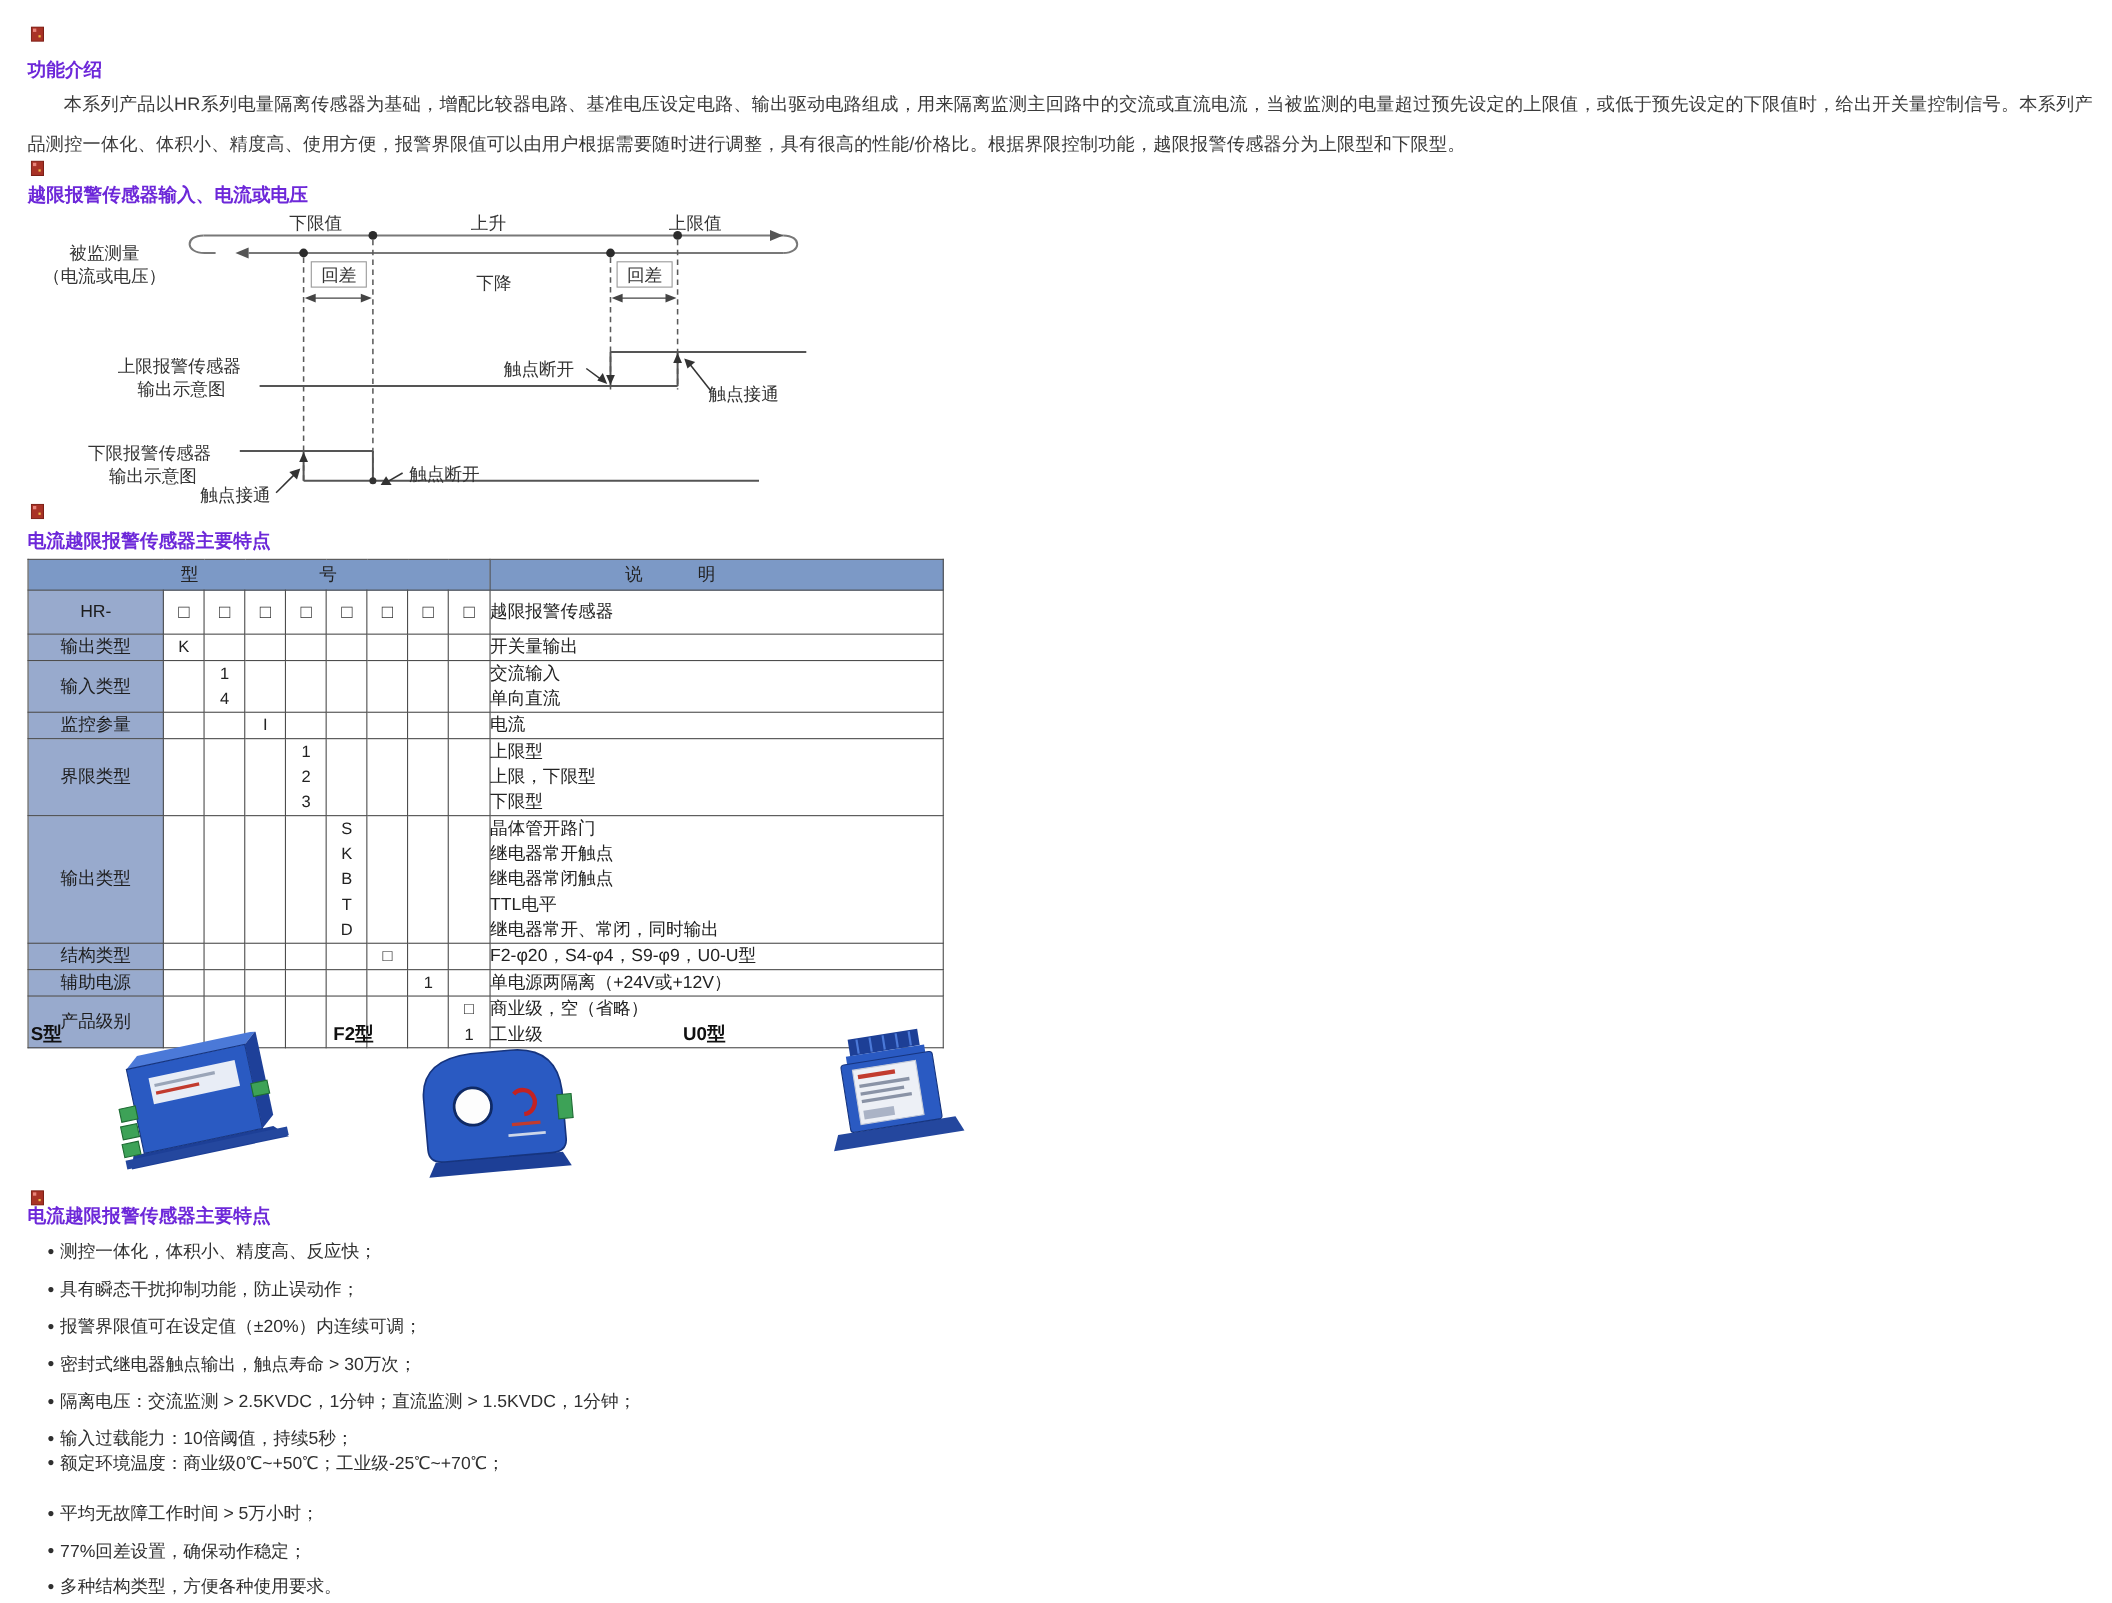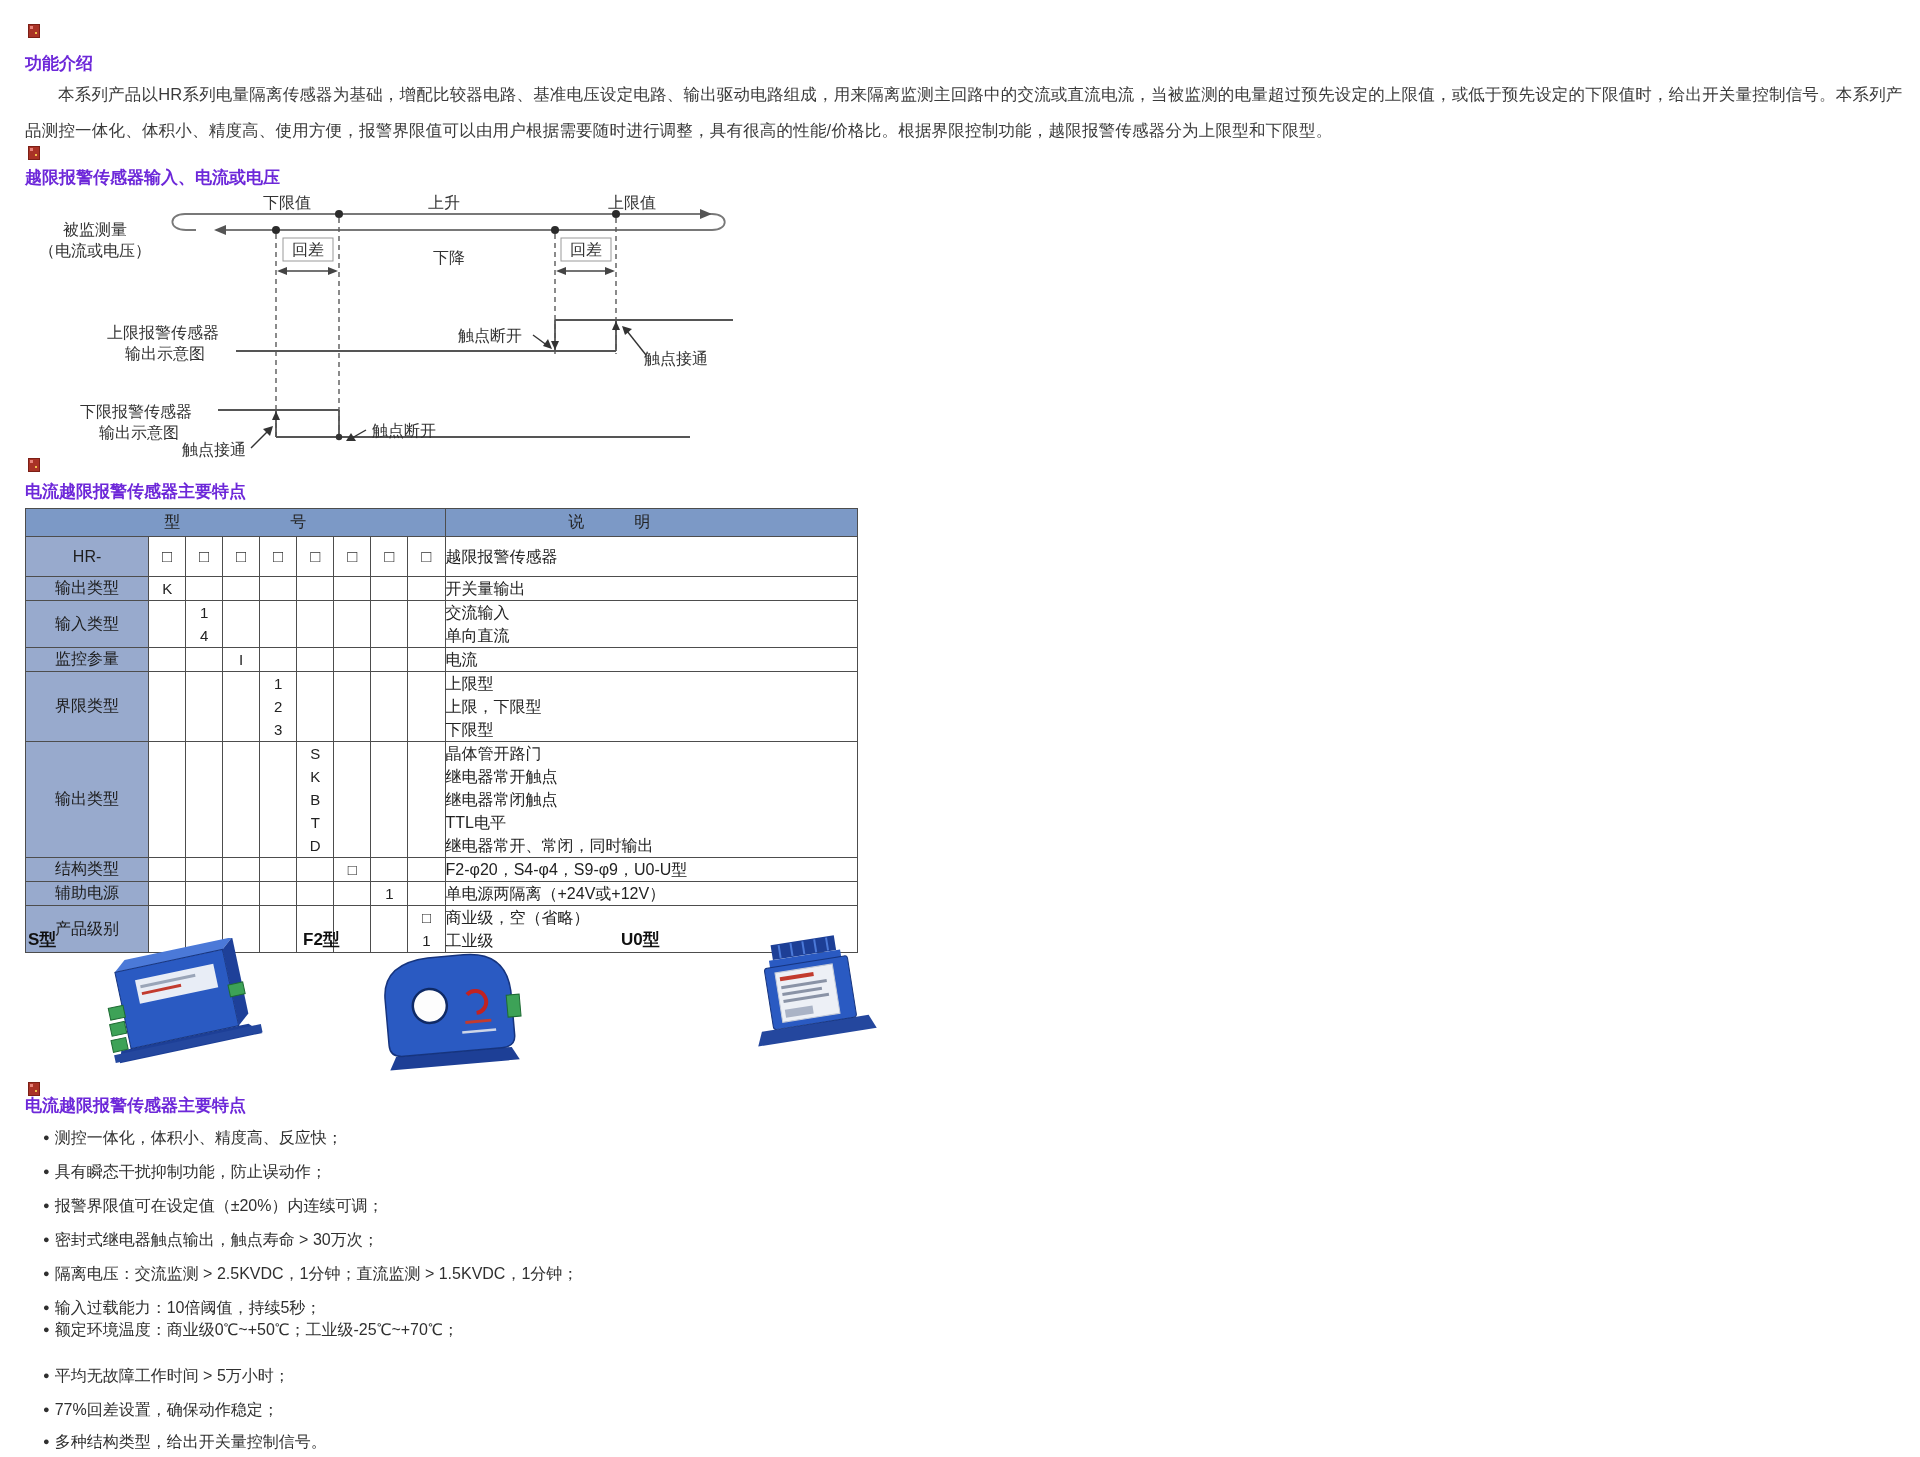--- a/index.html
+++ b/index.html
@@ -374,15 +374,15 @@
 
   <div class="bullet" style="top:1128px"><span class="bdot">●</span><span>测控一体化，体积小、精度高、反应快；</span></div>
   <div class="bullet" style="top:1162px"><span class="bdot">●</span><span>具有瞬态干扰抑制功能，防止误动作；</span></div>
   <div class="bullet" style="top:1196px"><span class="bdot">●</span><span>报警界限值可在设定值（±20%）内连续可调；</span></div>
   <div class="bullet" style="top:1230px"><span class="bdot">●</span><span>密封式继电器触点输出，触点寿命 &gt; 30万次；</span></div>
   <div class="bullet" style="top:1264px"><span class="bdot">●</span><span>隔离电压：交流监测 &gt; 2.5KVDC，1分钟；直流监测 &gt; 1.5KVDC，1分钟；</span></div>
   <div class="bullet" style="top:1298px"><span class="bdot">●</span><span>输入过载能力：10倍阈值，持续5秒；</span></div>
   <div class="bullet" style="top:1320px"><span class="bdot">●</span><span>额定环境温度：商业级0℃~+50℃；工业级-25℃~+70℃；</span></div>
   <div class="bullet" style="top:1366px"><span class="bdot">●</span><span>平均无故障工作时间 &gt; 5万小时；</span></div>
   <div class="bullet" style="top:1400px"><span class="bdot">●</span><span>77%回差设置，确保动作稳定；</span></div>
-  <div class="bullet" style="top:1432px"><span class="bdot">●</span><span>多种结构类型，给出开关量控制信号。</span></div>
+  <div class="bullet" style="top:1432px"><span class="bdot">●</span><span>多种结构类型，方便各种使用要求。</span></div>
 
 </div>
 
 </body></html>

